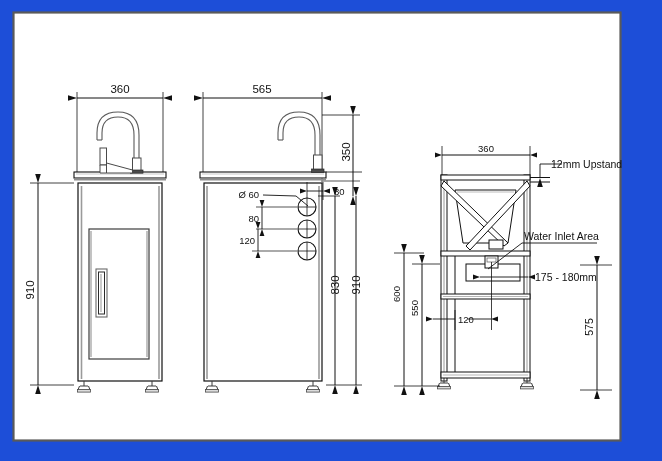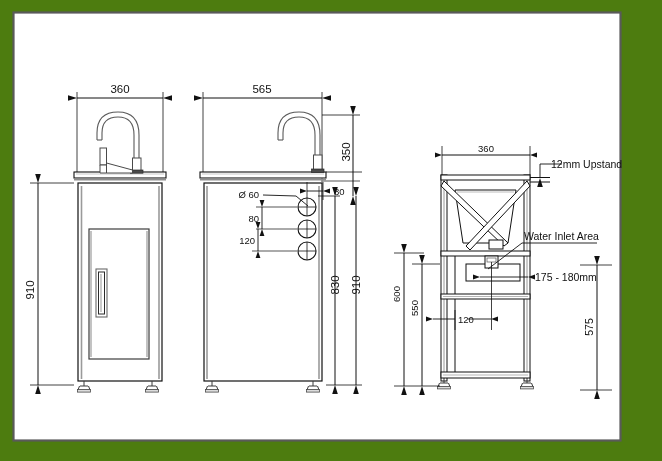--- a/index.html
+++ b/index.html
@@ -8,21 +8,21 @@
     padding: 0;
     background: #ffffff;
   }
   body {
     font-family: "Liberation Sans", sans-serif;
   }
   #sheet {
     position: relative;
     width: 662px;
     height: 461px;
-    background: #4d7c0f;
+    background: #1d4ed8;
     overflow: hidden;
   }
   #drawing-svg {
     position: absolute;
     left: 0;
     top: 0;
     width: 662px;
     height: 461px;
   }
   .dim-text {

